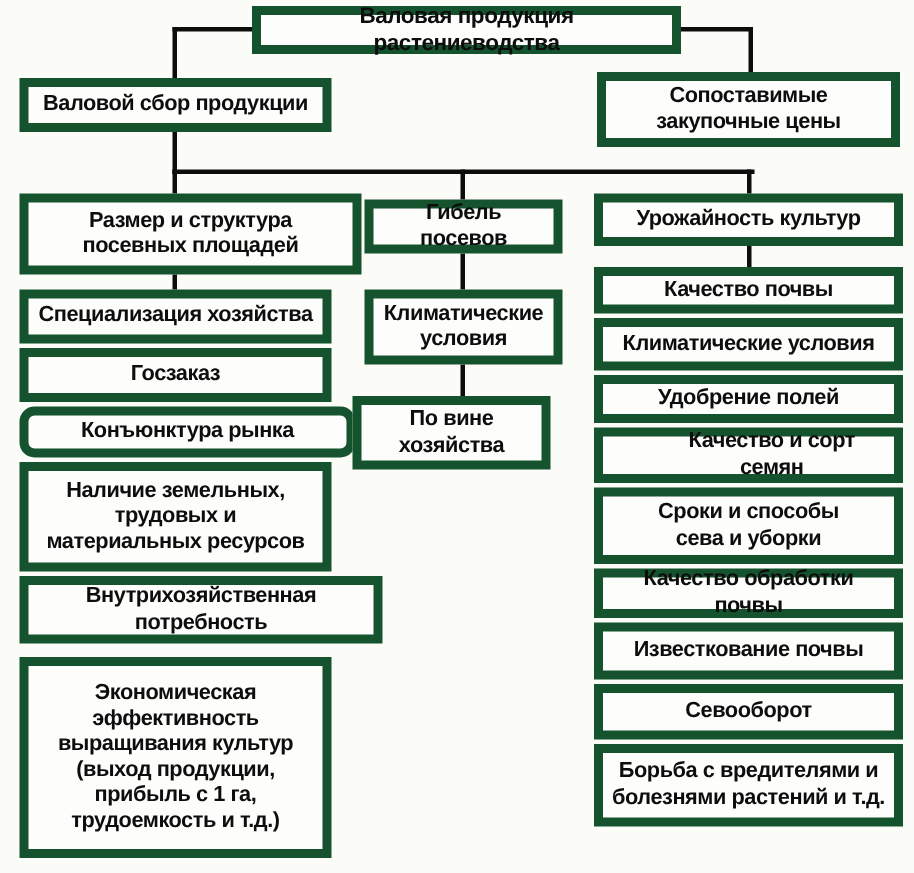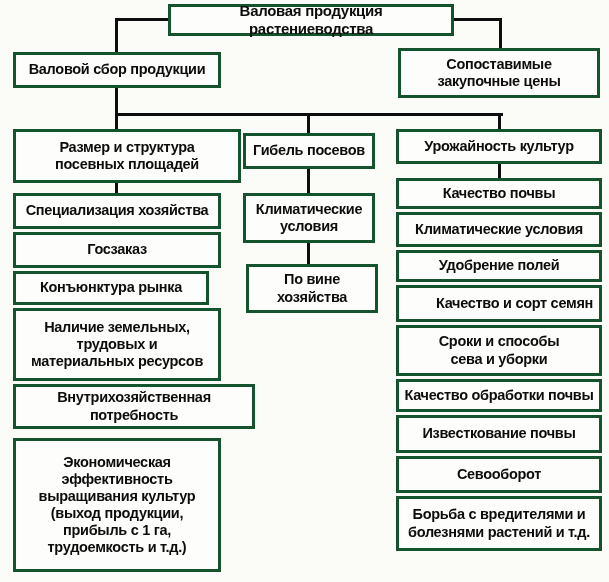--- a/index.html
+++ b/index.html
@@ -11,21 +11,21 @@
     position: relative;
     width: 609px;
     height: 582px;
     background: #fbfbf8;
     font-family: "Liberation Sans", sans-serif;
     overflow: hidden;
   }
   .box {
     position: absolute;
     box-sizing: border-box;
-    border: 3px solid #14532d;
+    border: 6px solid #14532d;
     background: #fdfdfb;
     display: flex;
     align-items: center;
     justify-content: center;
     text-align: center;
     font-weight: bold;
     font-size: 14.5px;
     line-height: 1.18;
     color: #0d0d0d;
     white-space: pre-line;
@@ -65,36 +65,36 @@
   <div class="box" style="left:398px; top:48px; width:202px; height:50px;">Сопоставимые
 закупочные цены</div>
 
   <div class="box" style="left:13px; top:129px; width:228px; height:54px;">Размер и структура
 посевных площадей</div>
   <div class="box" style="left:396px; top:129px; width:206px; height:35px;">Урожайность культур</div>
   <div class="box" style="left:243px; top:133px; width:132px; height:36px;">Гибель посевов</div>
 
   <div class="box" style="left:13px; top:193px; width:208px; height:36px;">Специализация хозяйства</div>
   <div class="box" style="left:13px; top:232px; width:208px; height:36px;">Госзаказ</div>
-  <div class="box" style="left:13px; top:271px; width:196px; height:34px;">Конъюнктура рынка</div>
+  <div class="box" style="left:13px; top:271px; width:224px; height:34px;border-radius:10px;">Конъюнктура рынка</div>
   <div class="box" style="left:13px; top:308px; width:208px; height:73px;">Наличие земельных,
 трудовых и
 материальных ресурсов</div>
   <div class="box" style="left:13px; top:384px; width:242px; height:45px;">Внутрихозяйственная
 потребность</div>
   <div class="box" style="left:13px; top:438px; width:208px; height:134px;">Экономическая
 эффективность
 выращивания культур
 (выход продукции,
 прибыль с 1 га,
 трудоемкость и т.д.)</div>
 
   <div class="box" style="left:243px; top:193px; width:132px; height:50px;">Климатические
 условия</div>
-  <div class="box" style="left:246px; top:264px; width:132px; height:49px;">По вине
+  <div class="box" style="left:235px; top:264px; width:132px; height:49px;">По вине
 хозяйства</div>
 
   <div class="box" style="left:396px; top:178px; width:206px; height:31px;">Качество почвы</div>
   <div class="box" style="left:396px; top:212px; width:206px; height:35px;">Климатические условия</div>
   <div class="box" style="left:396px; top:250px; width:206px; height:32px;">Удобрение полей</div>
   <div class="box" style="left:396px; top:285px; width:206px; height:37px;padding-left:36px;">Качество и сорт семян</div>
   <div class="box" style="left:396px; top:325px; width:206px; height:51px;">Сроки и способы
 сева и уборки</div>
   <div class="box" style="left:396px; top:379px; width:206px; height:33px;">Качество обработки почвы</div>
   <div class="box" style="left:396px; top:415px; width:206px; height:38px;">Известкование почвы</div>

